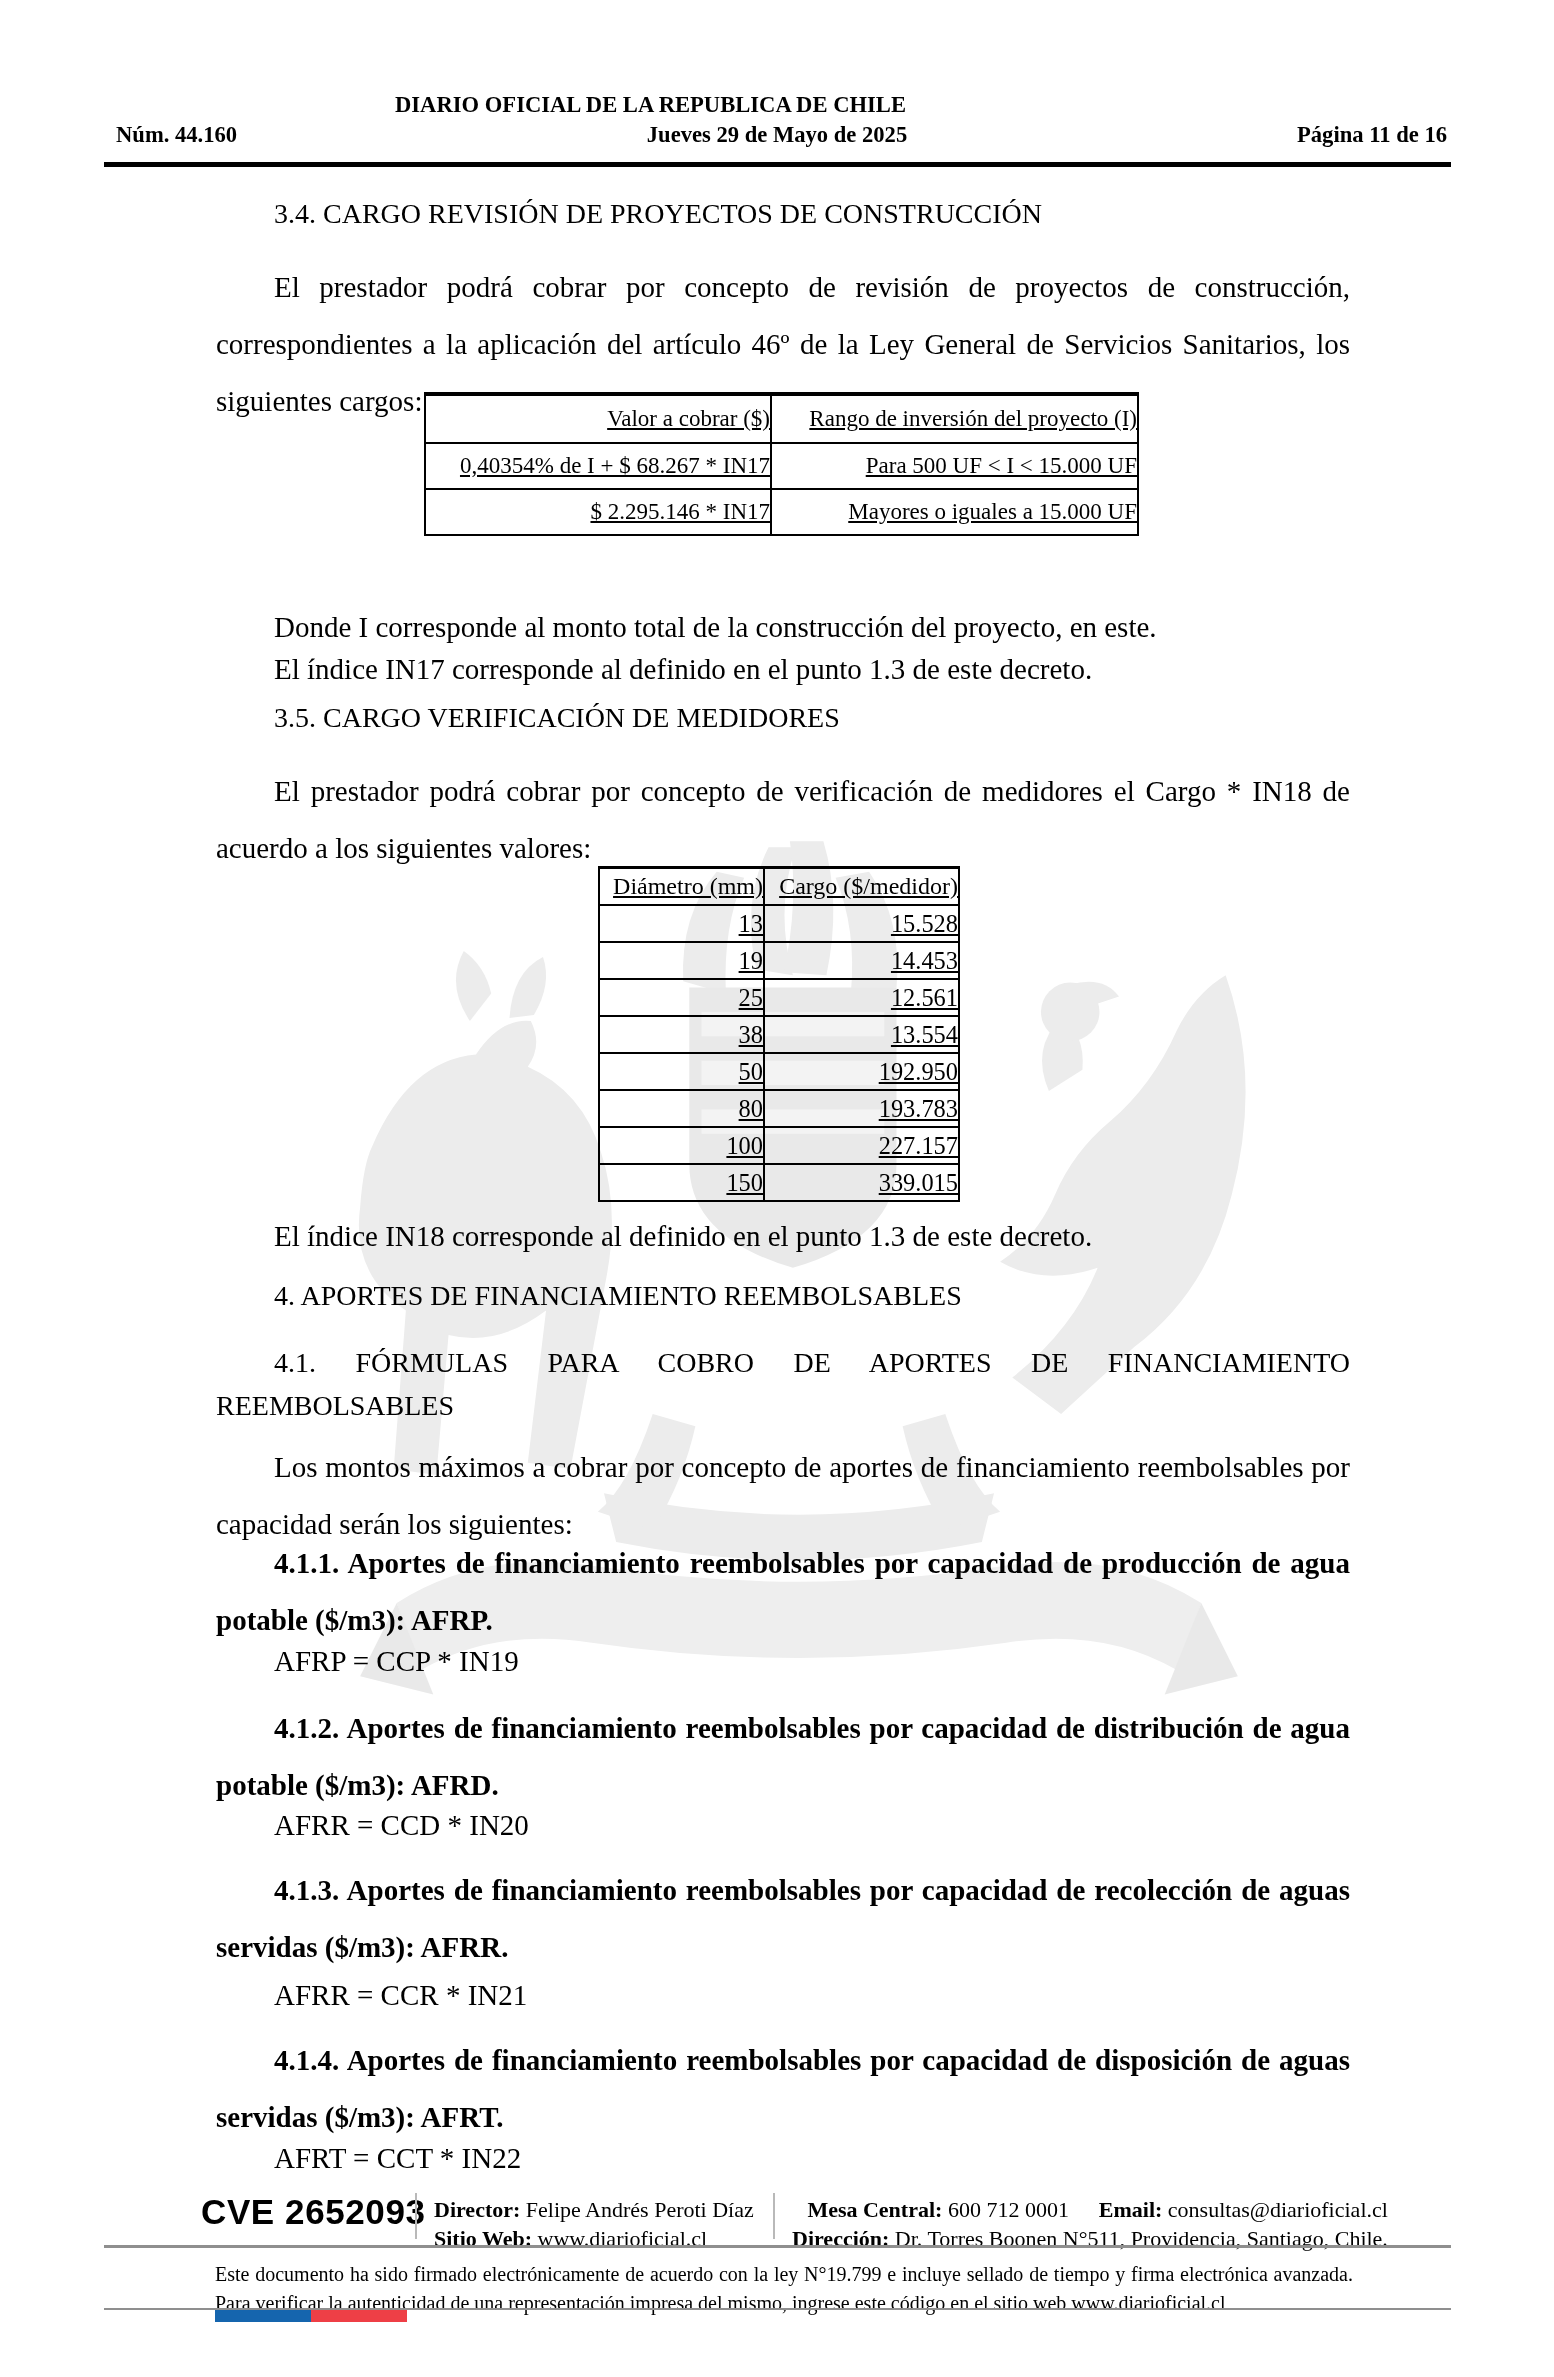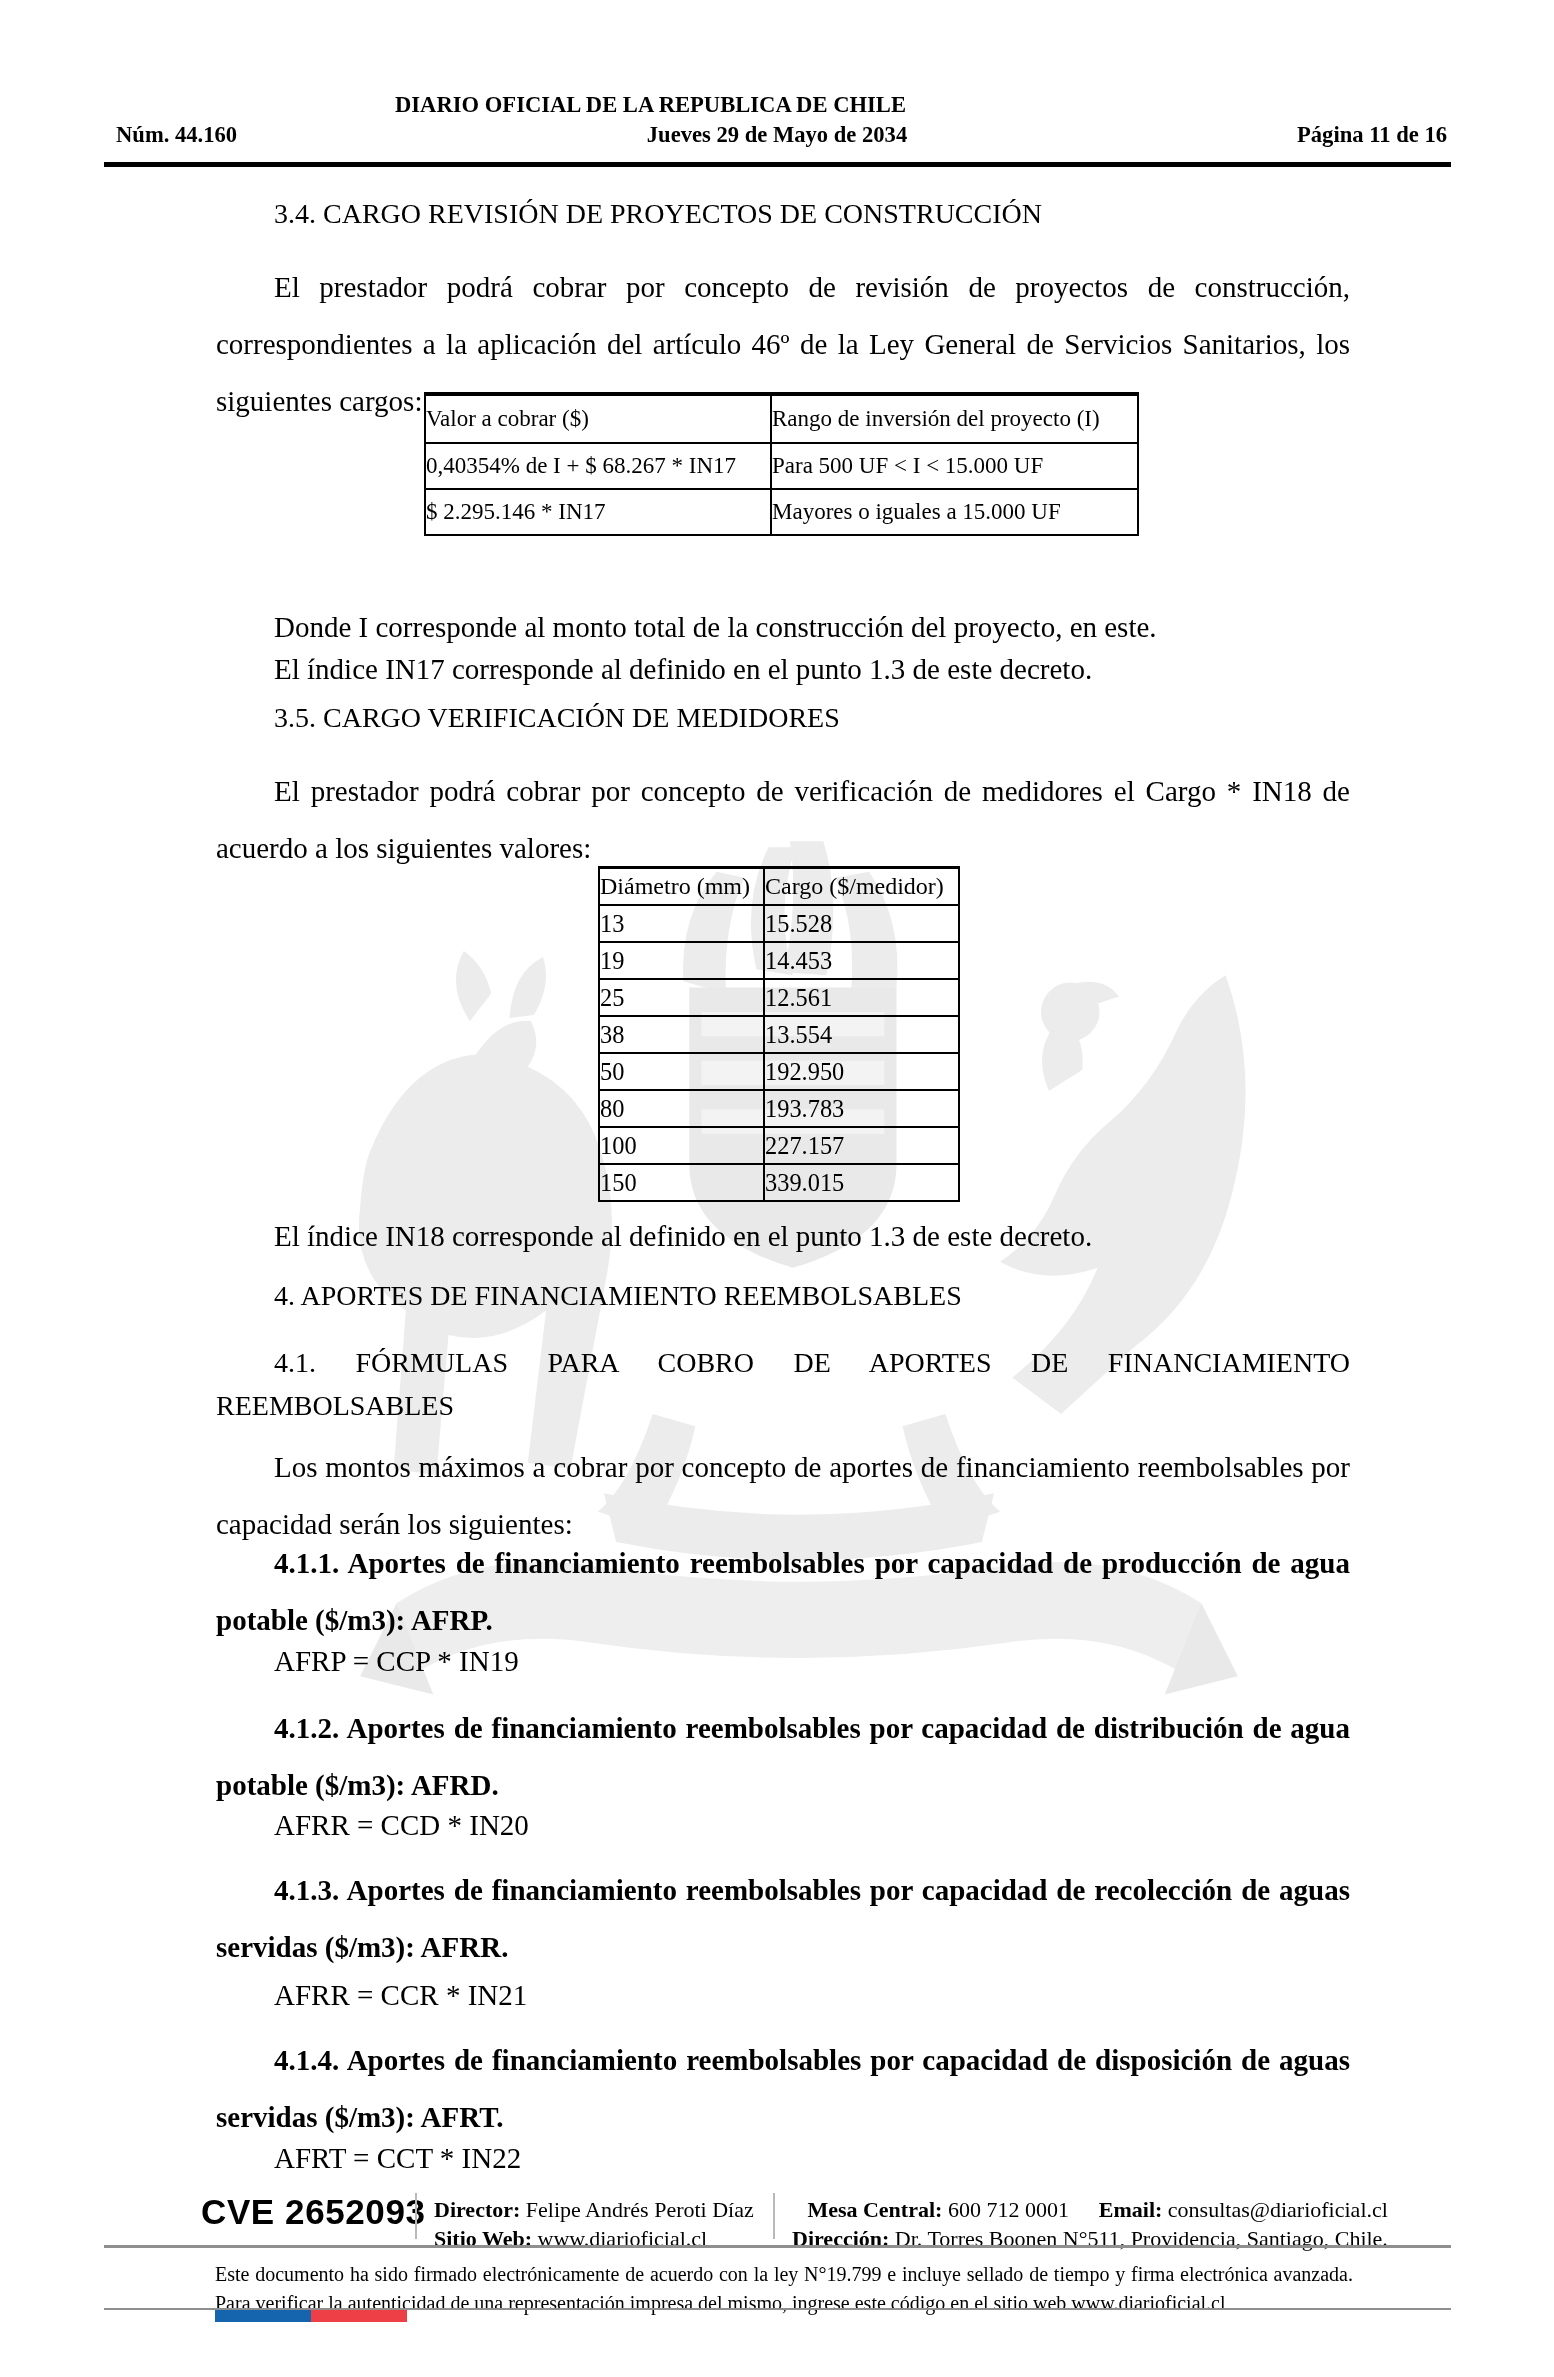--- a/index.html
+++ b/index.html
@@ -13,22 +13,22 @@
   .just{text-align:justify;text-justify:inter-word;}
   .ind{text-indent:58px;}
   .b{font-weight:bold;}
   .hdr{font-size:22.6px;font-weight:bold;line-height:27px;}
   .center{text-align:center;}
   .rule-black{background:#000;}
   .rule-gray{background:#8f8f8f;}
 
   table{border-collapse:collapse;table-layout:fixed;background:transparent;}
   .doc-table th,.doc-table td{
-    border:2.4px solid #000;font-weight:normal;text-align:left;vertical-align:middle;
-    white-space:nowrap;padding:0;overflow:hidden;
+    border:2.4px solid #000;font-weight:normal;text-align:right;vertical-align:middle;
+    white-space:nowrap;padding:0;overflow:hidden;text-decoration:underline;
   }
   #t1 table{width:713px;border-top:4.3px solid #000;}
   #t1 th{height:46px;font-size:23px;}
   #t1 td{height:44px;font-size:23px;}
   #t2 table{width:360px;border-top:3.7px solid #000;}
   #t2 th{height:35px;font-size:24px;}
   #t2 td{height:35px;font-size:24.4px;}
 
   
   #hdrTitle{top:91px;left:0;width:1301px;}
@@ -111,21 +111,21 @@
 
         <path d="M180 1270 q140 -90 330 -60 q170 25 330 25 q160 0 330 -25 q190 -30 330 60 l-40 110 q-120 -70 -280 -45 q-170 25 -340 25 q-170 0 -340 -25 q-160 -25 -280 45 z" fill="#eeeeee"></path>
         <path d="M180 1270 l-60 120 l120 30 z" fill="#e9e9e9"></path>
         <path d="M1500 1270 l60 120 l-120 30 z" fill="#e9e9e9"></path>
       </g>
     </svg>
   </div>
 
   <div class="abs layer hdr center" id="hdrTitle">DIARIO OFICIAL DE LA REPUBLICA DE CHILE</div>
   <div class="abs layer hdr" id="hdrNum">Núm. 44.160</div>
-  <div class="abs layer hdr center" id="hdrDate">Jueves 29 de Mayo de 2034</div>
+  <div class="abs layer hdr center" id="hdrDate">Jueves 29 de Mayo de 2025</div>
   <div class="abs layer hdr" id="hdrPage">Página 11 de 16</div>
   <div class="abs layer rule-black" id="ruleTop"></div>
 
   <div class="abs layer small-caps-head" id="h34">3.4. CARGO REVISIÓN DE PROYECTOS DE CONSTRUCCIÓN</div>
   <div class="abs layer body-text just ind" id="p34">El prestador podrá cobrar por concepto de revisión de proyectos de construcción, correspondientes a la aplicación del artículo 46º de la Ley General de Servicios Sanitarios, los siguientes cargos:</div>
 
   <div class="abs layer" id="t1">
     <table class="doc-table">
       <colgroup>
           <col style="width:346px">

